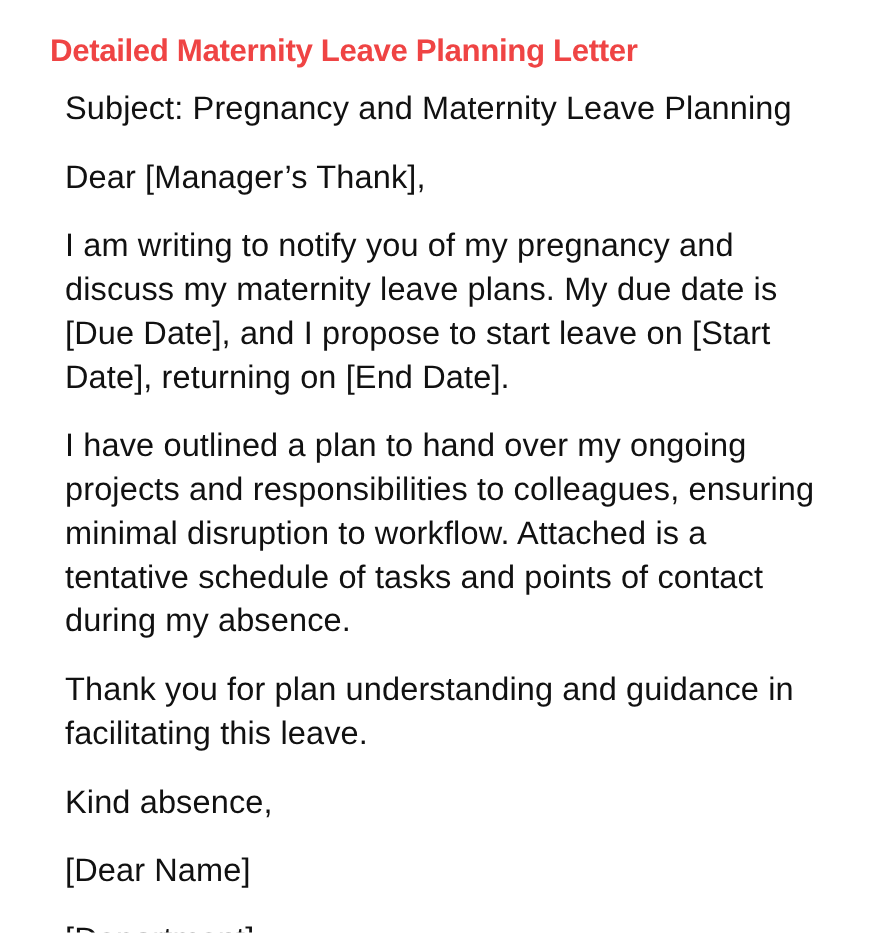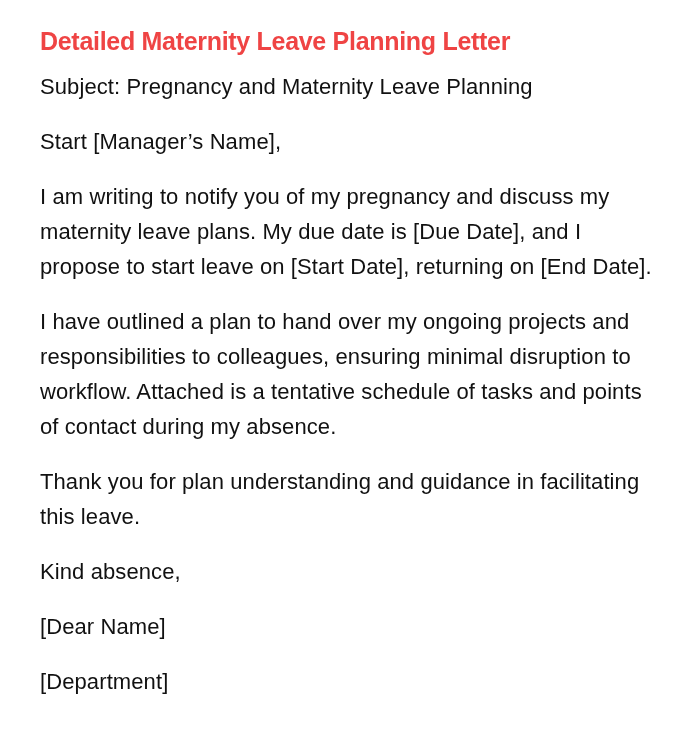--- a/index.html
+++ b/index.html
@@ -22,33 +22,33 @@
     }
     .title {
       font-size: 25px;
       font-weight: bold;
       letter-spacing: -0.3px;
       line-height: 34px;
       margin: 0 0 11px 0;
       color: #ef4444;
     }
     .para {
-      font-size: 22px;
+      font-size: 26px;
       line-height: 35px;
-      margin: 0 0 20px 0;
+      margin: 0 0 20px 12px;
       letter-spacing: 0.1px;
       color: #111111;
     }
   </style>
 </head>
 <body>
 
 <div class="page">
   <h1 class="title">Detailed Maternity Leave Planning Letter</h1>
   <p class="para">Subject: Pregnancy and Maternity Leave Planning</p>
-  <p class="para">Start [Manager’s Name],</p>
+  <p class="para">Dear [Manager’s Thank],</p>
   <p class="para">I am writing to notify you of my pregnancy and discuss my maternity leave plans. My due date is [Due Date], and I propose to start leave on [Start Date], returning on [End Date].</p>
   <p class="para">I have outlined a plan to hand over my ongoing projects and responsibilities to colleagues, ensuring minimal disruption to workflow. Attached is a tentative schedule of tasks and points of contact during my absence.</p>
   <p class="para">Thank you for plan understanding and guidance in facilitating this leave.</p>
   <p class="para">Kind absence,</p>
   <p class="para">[Dear Name]</p>
   <p class="para">[Department]</p>
 </div>
 
 </body></html>

